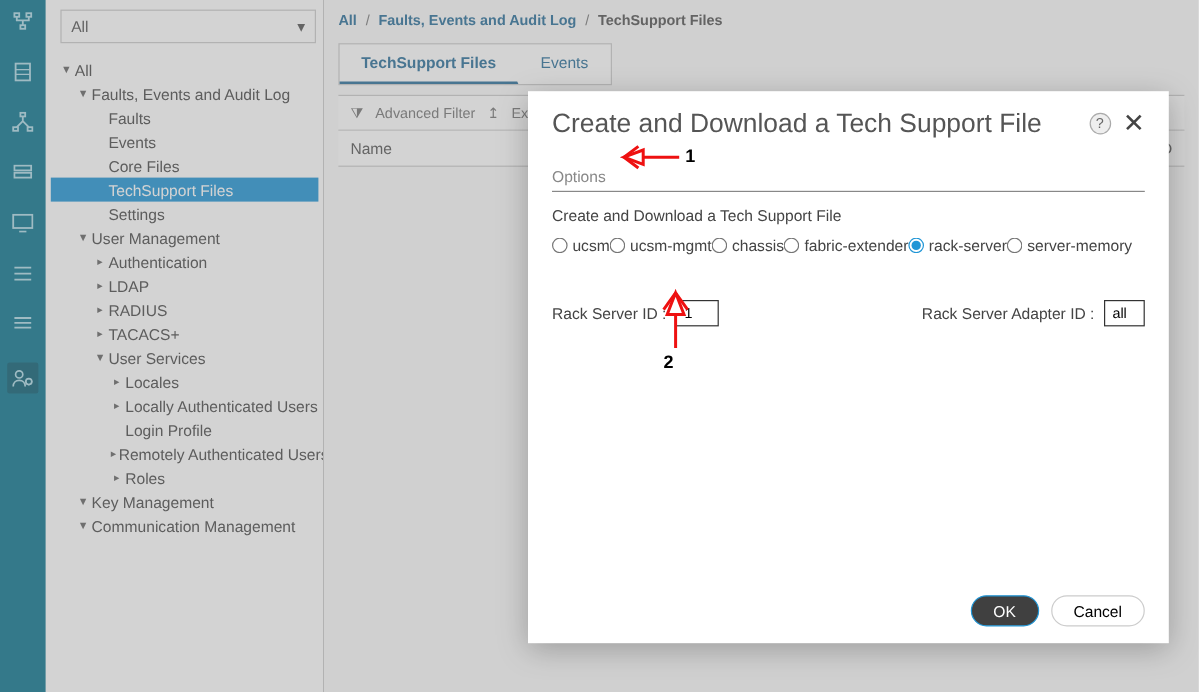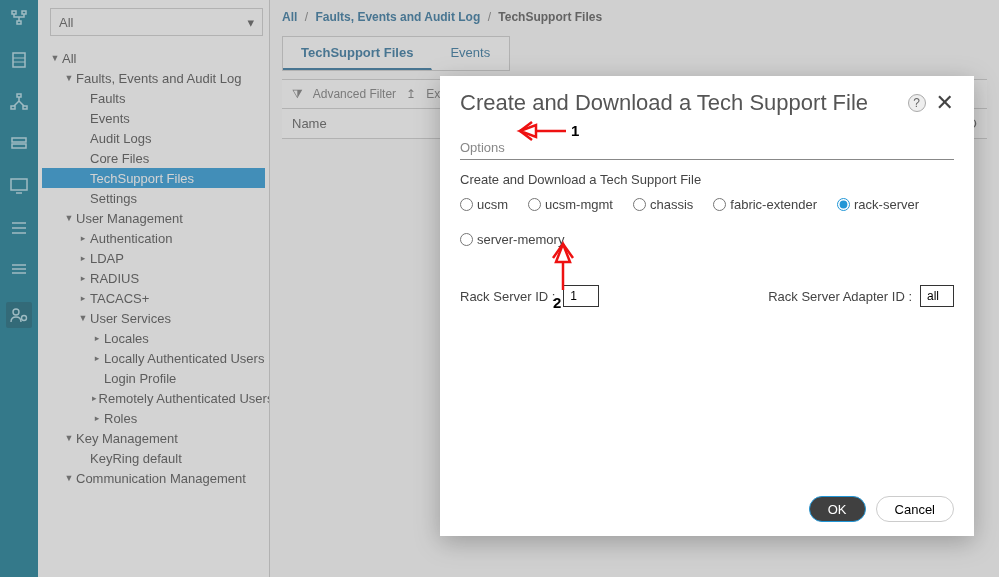--- a/index.html
+++ b/index.html
@@ -172,21 +172,21 @@
       margin-top: 24px;
       border-bottom: 1px solid #888;
       padding-bottom: 4px;
       color: #888;
       font-weight: normal;
     }
     .subtitle { margin-top: 12px; color: #444; }
     .radios {
       margin-top: 10px;
       display: flex;
-      gap: 20px;
+      gap: 0;
       align-items: flex-end;
       flex-wrap: wrap;
       color: #444;
     }
     .radio {
       display: inline-flex; align-items: center; gap: 4px;
     }
     .radio input { accent-color: #2196d6; }
     .fields {
       margin-top: 18px;
@@ -331,24 +331,20 @@
         <span class="lbl">Faults, Events and Audit Log</span>
       </div>
       <div class="tn" style="padding-left: 36px;">
         <span class="caret"></span>
         <span class="lbl">Faults</span>
       </div>
       <div class="tn" style="padding-left: 36px;">
         <span class="caret"></span>
         <span class="lbl">Events</span>
       </div>
-      <div class="tn" style="padding-left: 36px;">
-        <span class="caret"></span>
-        <span class="lbl">Audit Logs</span>
-      </div>
       <div class="tn" style="padding-left: 36px; text-align: center;">
         <span class="caret"></span>
         <span class="lbl">Core Files</span>
       </div>
       <div class="tn selected" style="padding-left: 36px;">
         <span class="caret"></span>
         <span class="lbl">TechSupport Files</span>
       </div>
       <div class="tn" style="padding-left: 36px;">
         <span class="caret"></span>
@@ -394,24 +390,20 @@
         <span class="caret">▸</span>
         <span class="lbl">Remotely Authenticated Users</span>
       </div>
       <div class="tn" style="padding-left: 50px;">
         <span class="caret">▸</span>
         <span class="lbl">Roles</span>
       </div>
       <div class="tn" style="padding-left: 22px;">
         <span class="caret">▼</span>
         <span class="lbl">Key Management</span>
-      </div>
-      <div class="tn" style="padding-left: 36px;">
-        <span class="caret"></span>
-        <span class="lbl">KeyRing default</span>
       </div>
       <div class="tn" style="padding-left: 22px;">
         <span class="caret">▼</span>
         <span class="lbl">Communication Management</span>
       </div>
     </div>
 </div>
 
 <div class="main">
   <div class="breadcrumb">

